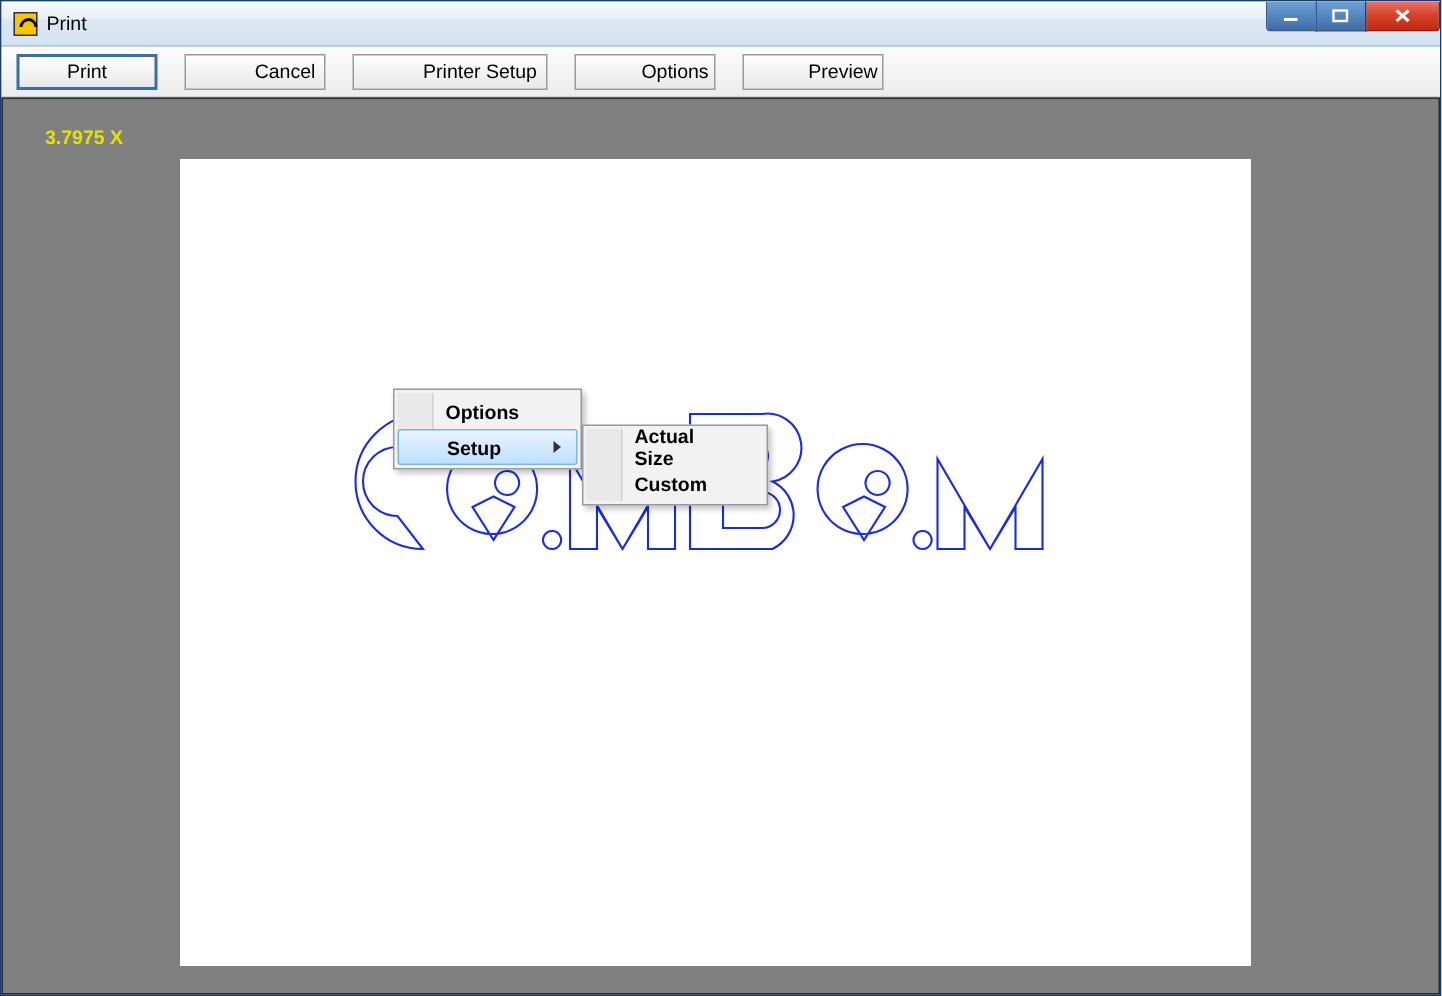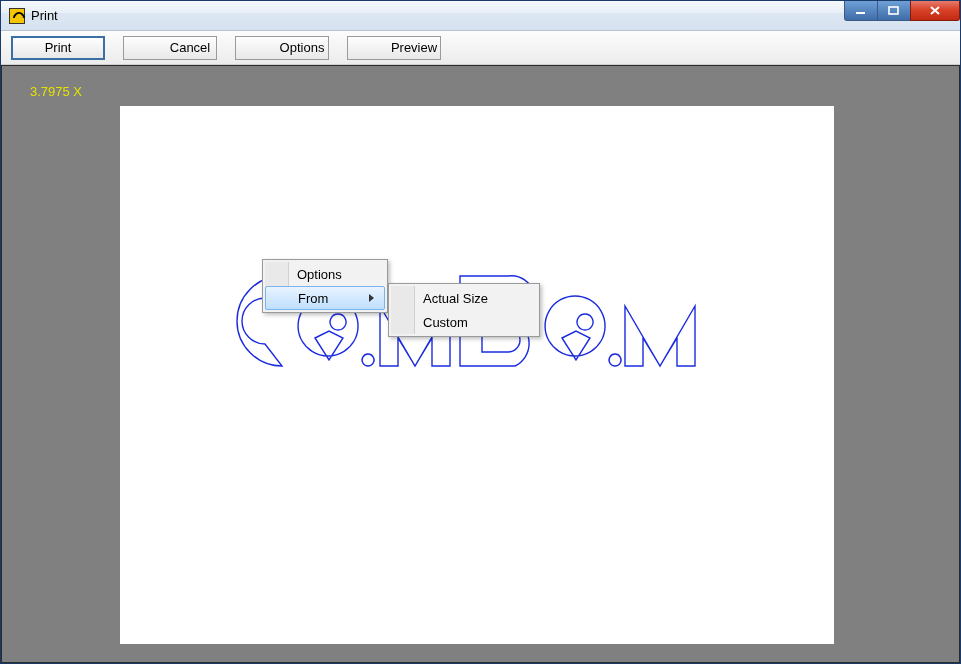--- a/index.html
+++ b/index.html
@@ -105,20 +105,21 @@
     padding: 0 8px;
   }
   .tool-btn.wide { min-width: 130px; }
   
   .workspace {
     flex: 1;
     background: #808080;
     position: relative;
     border: 1px solid #2b2b2b;
     margin: 0;
+    font-weight: bold;
   }
   .zoom-label {
     position: absolute;
     left: 28px; top: 18px;
     color: #e6e200;
     font-size: 13px;
     font-family: Arial, sans-serif;
   }
   .canvas {
     position: absolute;
@@ -168,21 +169,21 @@
     margin: 0;
   }
   .ctx-arrow {
     margin-left: auto;
     width: 0; height: 0;
     border-top: 4px solid transparent;
     border-bottom: 4px solid transparent;
     border-left: 5px solid #333;
   }
   .menu1 { left: 260px; top: 193px; width: 126px; }
-  .menu2 { left: 386px; top: 217px; width: 152px; }
+  .menu2 { left: 386px; top: 217px; width: 124px; }
   .menu2 .ctx-item { padding-right: 18px; }
 </style>
 </head>
 <body>
 
 <div class="window">
 
   <div class="titlebar">
     <div class="app-icon"></div>
     <div class="title-text">Print</div>
@@ -206,20 +207,23 @@
     </div>
   </div>
 
   <div class="toolbar">
     <div class="tool-btn primary">
       <span>Print</span>
     </div>
     <div class="tool-btn">
       <span>Cancel</span>
     </div>
+    <div class="tool-btn wide">
+      <span>Printer Setup</span>
+    </div>
     <div class="tool-btn">
       <span>Options</span>
     </div>
     <div class="tool-btn">
       <span>Preview</span>
     </div>
   </div>
 
   <div class="workspace">
     <div class="zoom-label">3.7975 X</div>
@@ -244,21 +248,21 @@
         <path d="M405 100 L405 40 440 100 475 40 475 100 457 100 457 72 440 100 423 72 423 100 Z"></path>
       </svg>
     </div>
 
     <div class="ctx-menu menu1">
       <div class="icon-col"></div>
       <div class="ctx-item">
         <span>Options</span>
       </div>
       <div class="ctx-item hl">
-        <span>From</span>
+        <span>Setup</span>
         <span class="ctx-arrow"></span>
       </div>
     </div>
 
     <div class="ctx-menu menu2">
       <div class="icon-col"></div>
       <div class="ctx-item">
         <span>Actual Size</span>
       </div>
       <div class="ctx-item">

